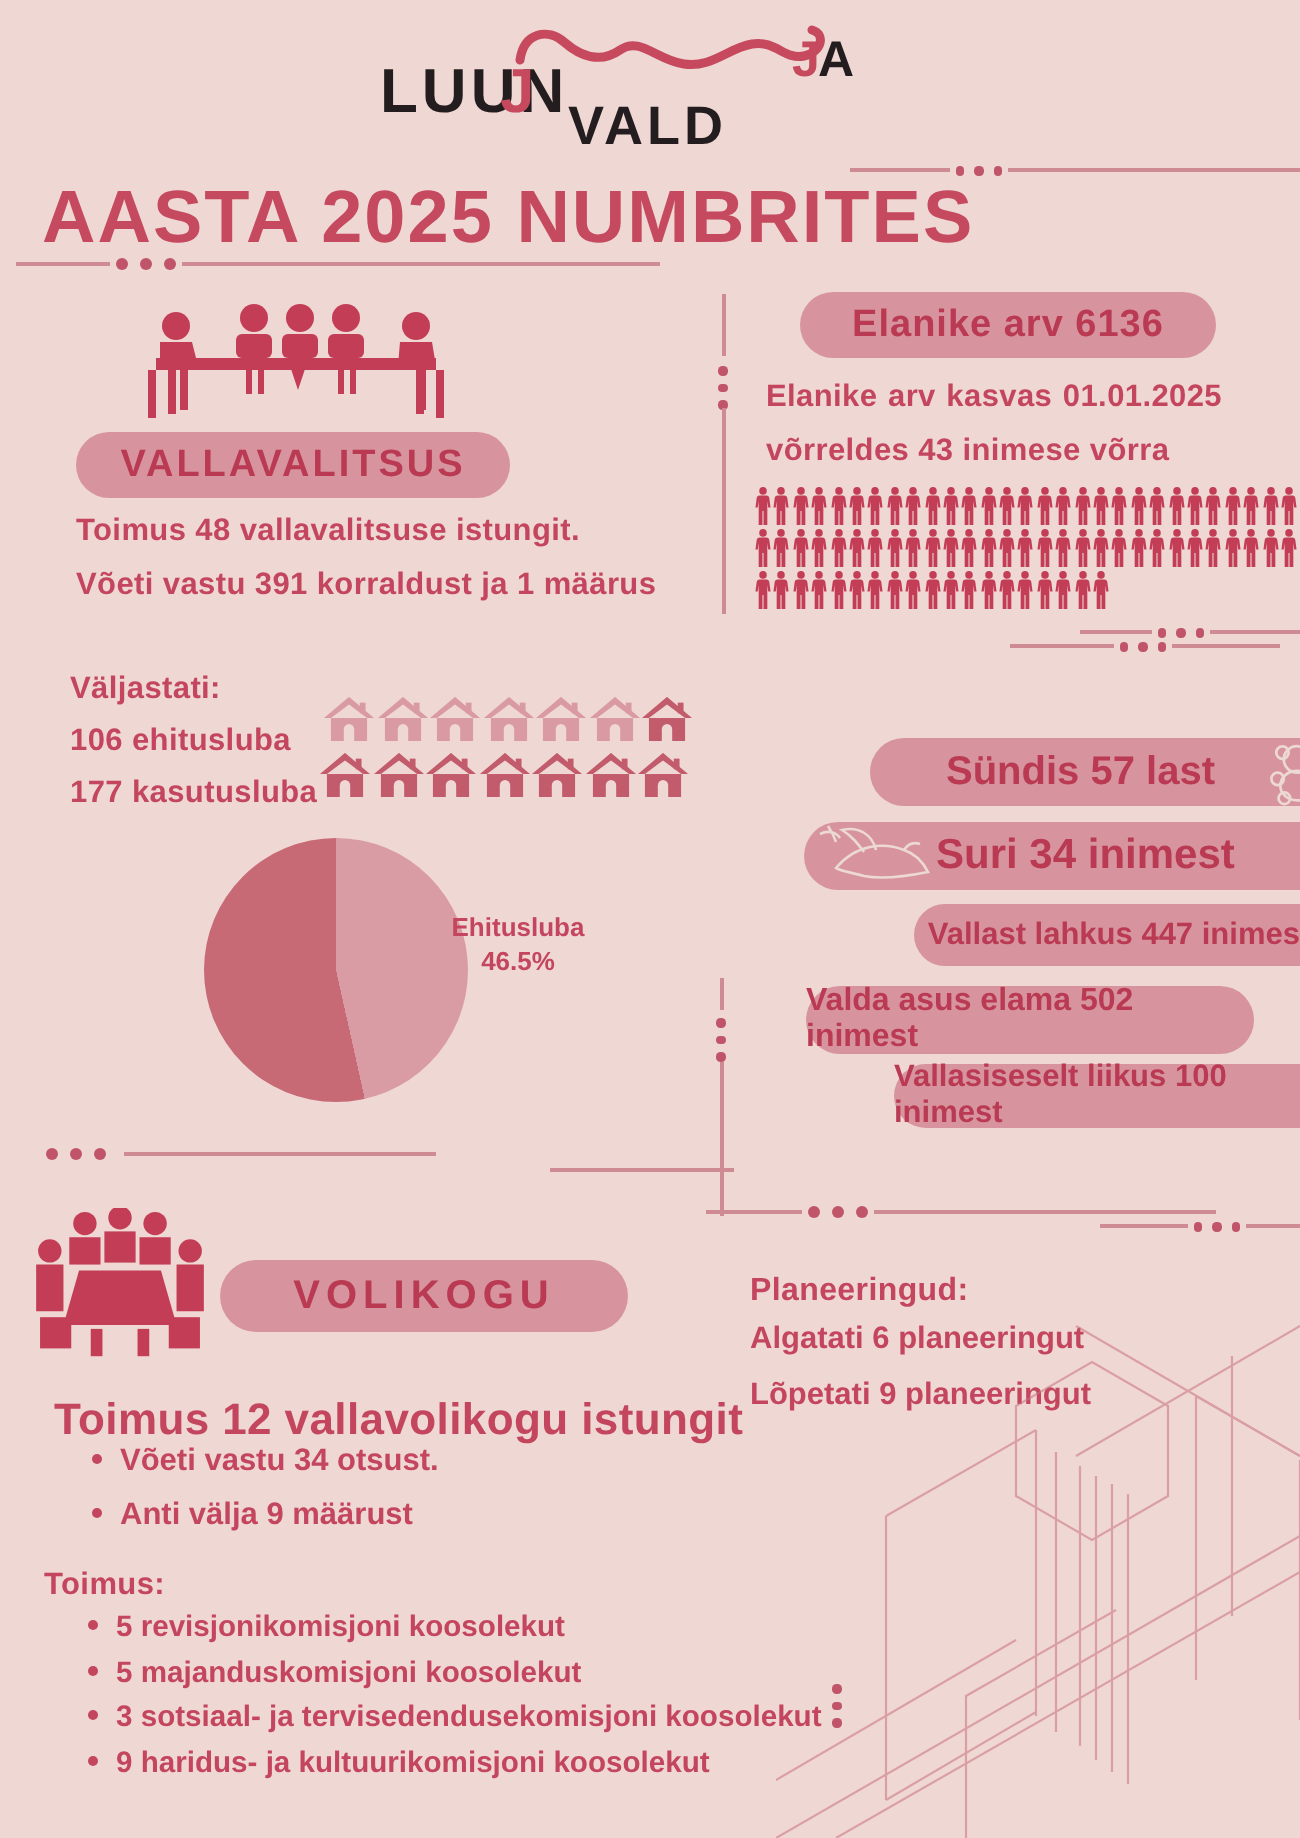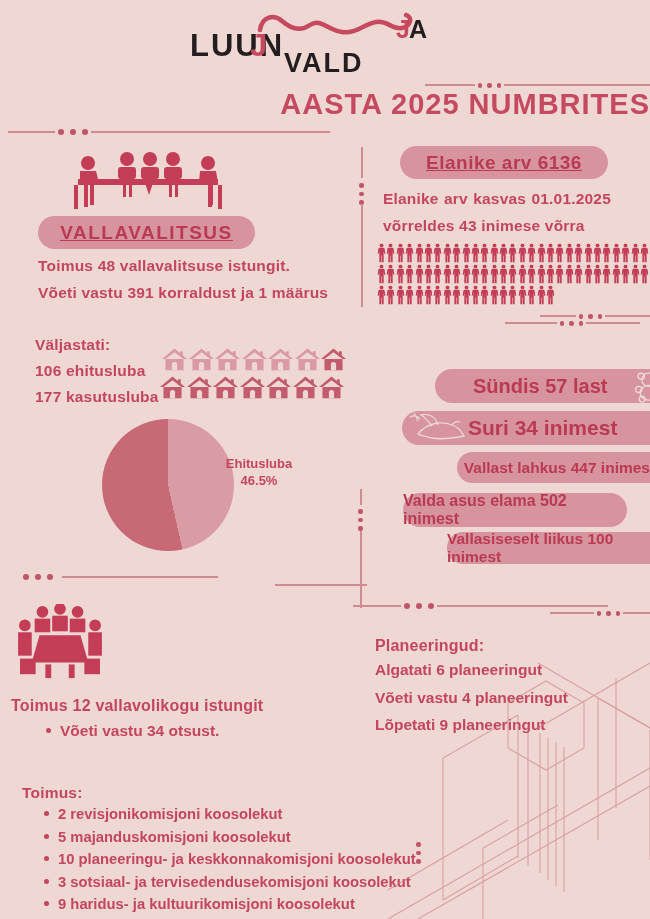--- a/index.html
+++ b/index.html
@@ -1,26 +1,26 @@
 <!DOCTYPE html>
 <html><head>
 <meta charset="utf-8">
 <style>
   html,body{margin:0;padding:0;background:#efd7d3;}
   .page{position:relative;width:650px;height:919px;background:#efd7d3;overflow:hidden;
         font-family:"Liberation Sans",sans-serif;font-weight:700;color:#c4465e;}
   .abs{position:absolute;}
 
   
-  .title{top:88px;left:0;right:0;text-align:right;font-size:29px;letter-spacing:1px;color:#c64a5f;margin-left:21px;}
+  .title{top:88px;left:0;right:0;text-align:left;font-size:37px;letter-spacing:1px;color:#c64a5f;margin-left:21px;}
   .body-txt{font-size:15.5px;color:#c4465e;letter-spacing:.2px;}
 
   
   .pill{background:#d7949e;color:#b93a52;border-radius:999px;display:flex;align-items:center;
-        justify-content:center;font-weight:700;text-decoration:underline;}
+        justify-content:center;font-weight:700;}
   .pill-vallavalitsus{left:38px;top:216px;width:217px;height:33px;font-size:19px;letter-spacing:1.5px;}
   .pill-volikogu{left:110px;top:630px;width:204px;height:36px;font-size:20px;letter-spacing:3px;}
   .pill-elanike{left:400px;top:146px;width:208px;height:33px;font-size:19px;letter-spacing:.5px;}
   .stat-pill{position:absolute;background:#d7949e;color:#b93a52;border-radius:999px;
              display:flex;align-items:center;font-weight:700;}
   .p-sundis{left:435px;top:369px;width:232px;height:34px;font-size:20px;padding-left:38px;}
   .p-suri{left:402px;top:411px;width:221px;height:34px;font-size:21px;padding-left:66px;}
   .p-lahkus{left:457px;top:452px;width:205px;height:31px;font-size:15.5px;justify-content:center;padding-right:28px;}
   .p-elama{left:403px;top:493px;width:224px;height:34px;font-size:16px;justify-content:center;}
   .p-liikus{left:447px;top:532px;width:215px;height:32px;font-size:15.5px;justify-content:center;padding-right:18px;}
@@ -528,55 +528,55 @@
     <circle cx="9" cy="22" r="6"></circle>
       <path d="M2,29 h14 v24 h-14 z"></path>
     <circle cx="81" cy="22" r="6"></circle>
       <path d="M74,29 h14 v24 h-14 z"></path>
     <path d="M24,32 h42 l8,28 H16 z"></path>
     <rect x="4" y="56" width="16" height="16"></rect>
       <rect x="70" y="56" width="16" height="16"></rect>
     <rect x="30" y="62" width="6" height="14"></rect>
       <rect x="54" y="62" width="6" height="14"></rect>
   </svg>
-  <div class="abs body-txt" style="left:11px;top:697px;font-size:16px">Toimus 12 vallavolikogu istungit</div>
+  <div class="abs pill pill-volikogu">VOLIKOGU</div>
+  <div class="abs body-txt" style="left:27px;top:697px;font-size:22px">Toimus 12 vallavolikogu istungit</div>
   <div class="blist vol-list">
     <div class="bitem">
         <span class="bdot"></span>
         <span>Võeti vastu 34 otsust.</span>
       </div>
+    <div class="bitem">
+        <span class="bdot"></span>
+        <span>Anti välja 9 määrust</span>
+      </div>
   </div>
   <div class="abs body-txt" style="left:22px;top:784px">Toimus:</div>
   <div class="blist toimus-list">
     <div class="bitem">
         <span class="bdot"></span>
-        <span>2 revisjonikomisjoni koosolekut</span>
+        <span>5 revisjonikomisjoni koosolekut</span>
       </div>
     <div class="bitem">
         <span class="bdot"></span>
         <span>5 majanduskomisjoni koosolekut</span>
       </div>
     <div class="bitem">
         <span class="bdot"></span>
-        <span>10 planeeringu- ja keskkonnakomisjoni koosolekut</span>
-      </div>
-    <div class="bitem">
-        <span class="bdot"></span>
         <span>3 sotsiaal- ja tervisedendusekomisjoni koosolekut</span>
       </div>
     <div class="bitem">
         <span class="bdot"></span>
         <span>9 haridus- ja kultuurikomisjoni koosolekut</span>
       </div>
   </div>
 
   <div class="abs body-txt" style="left:375px;top:637px;font-size:16px">Planeeringud:</div>
   <div class="blist plan-list">
     <div>Algatati 6 planeeringut</div>
-    <div>Võeti vastu 4 planeeringut</div>
     <div>Lõpetati 9 planeeringut</div>
   </div>
 
   <svg class="abs sketch" style="left:388px;top:608px" width="262" height="311" viewBox="0 0 262 311" fill="none" stroke="#c8737f" stroke-width="1.1">
     <path d="M150,55 L262,120"></path>
       <path d="M262,55 L150,120"></path>
     <path d="M120,95 L158,73 L196,95 L196,140 L158,162 L120,140 Z"></path>
     <path d="M55,150 L55,292 M55,150 L130,107 M130,107 L130,250 M55,292 L130,248"></path>
     <path d="M140,118 V258 M152,125 V265 M160,130 V272 M168,134 V278 M176,139 V284"></path>
     <path d="M0,311 L262,160"></path>

